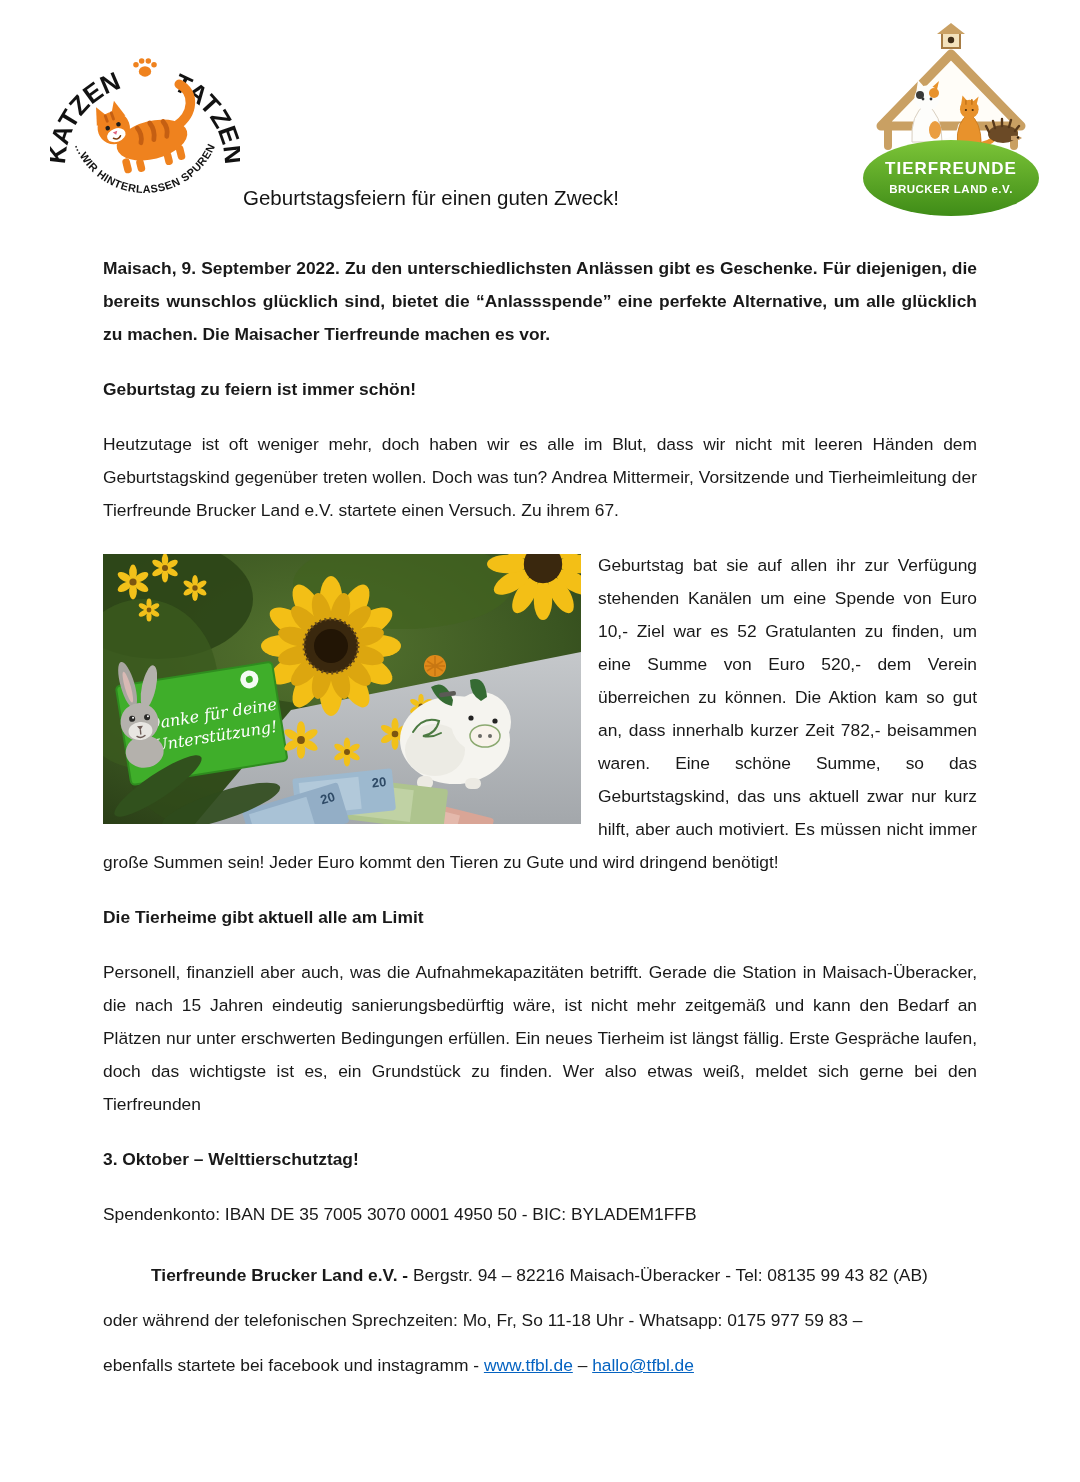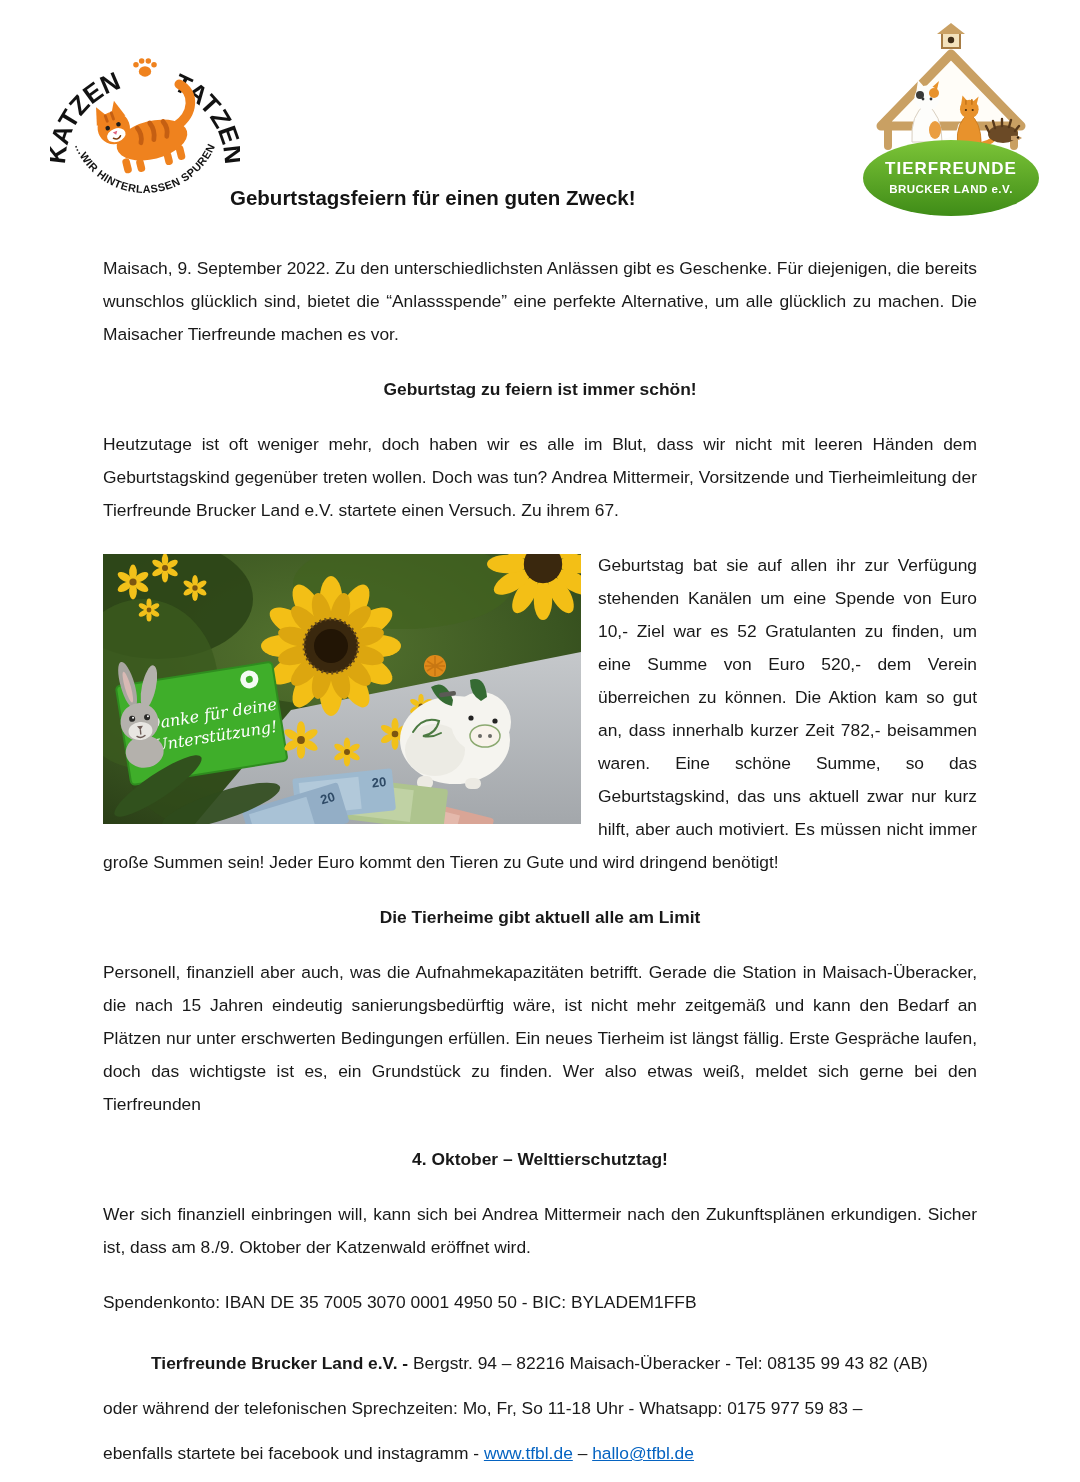--- a/index.html
+++ b/index.html
@@ -7,27 +7,27 @@
   .page {
     position:relative; width:1080px; height:1482px; margin:0 auto;
     background:#ffffff; overflow:hidden; color:#191919;
     font-family:"Liberation Sans","DejaVu Sans",sans-serif;
   }
   .header {position:relative; height:238px;}
   .logo-left  {position:absolute; left:50px;  top:18px;  width:190px; height:198px;}
   .logo-right {position:absolute; left:858px; top:22px;  width:186px; height:198px;text-align:center;}
   .logo-left svg, .logo-right svg {display:block; width:100%; height:100%;}
   .title {
-    position:absolute; left:230px; top:186px; margin:0;
-    font-size:20.5px; font-weight:700; white-space:nowrap; color:#141414;
+    position:absolute; left:243px; top:186px; margin:0;
+    font-size:20.5px; font-weight:400; white-space:nowrap; color:#141414;
   }
   .content {padding:14px 103px 0 103px; font-size:17.4px; line-height:33px;}
   .content p {text-align:justify; margin:0 0 22px 0;}
-  .sec-heading {font-size:17.4px; line-height:33px; font-weight:700; margin:0 0 22px 0; clear:both; text-align:center;}
-  .intro {font-weight:400;}
+  .sec-heading {font-size:17.4px; line-height:33px; font-weight:700; margin:0 0 22px 0; clear:both; text-align:left;}
+  .intro {font-weight:700;}
   .photo-wrap {float:left; width:478px; height:270px; margin:5px 17px 3px 0;}
   .photo-wrap svg {display:block; width:100%; height:100%;}
   .spend {margin-bottom:28px !important; text-align:center;}
   .footer p {margin:0 0 12px 0; text-align:left !important;}
   .bold-run {font-weight:700;margin-left:48px;}
   a.link {color:#0563c1; cursor:pointer;}
   .card-script {font-family:"DejaVu Serif","Liberation Serif",serif; font-style:italic;}
 </style>
 </head>
 <body>
@@ -298,22 +298,21 @@
             <ellipse cx="55" cy="232" rx="52" ry="12" fill="#31511d" transform="rotate(-34 55 232)"></ellipse>
           </g>
         </svg>
       </span>
       <span>Geburtstag bat sie auf allen ihr zur Verfügung stehenden Kanälen um eine Spende von Euro 10,- Ziel war es 52 Gratulanten zu finden, um eine Summe von Euro 520,- dem Verein überreichen zu können. Die Aktion kam so gut an, dass innerhalb kurzer Zeit 782,- beisammen waren. Eine schöne Summe, so das Geburtstagskind, das uns aktuell zwar nur kurz hilft, aber auch motiviert. Es müssen nicht immer große Summen sein! Jeder Euro kommt den Tieren zu Gute und wird dringend benötigt!</span>
     </p>
 
     <h2 class="sec-heading">Die Tierheime gibt aktuell alle am Limit</h2>
     <p>Personell, finanziell aber auch, was die Aufnahmekapazitäten betrifft. Gerade die Station in Maisach-Überacker, die nach 15 Jahren eindeutig sanierungsbedürftig wäre, ist nicht mehr zeitgemäß und kann den Bedarf an Plätzen nur unter erschwerten Bedingungen erfüllen. Ein neues Tierheim ist längst fällig. Erste Gespräche laufen, doch das wichtigste ist es, ein Grundstück zu finden. Wer also etwas weiß, meldet sich gerne bei den Tierfreunden</p>
 
-    <h2 class="sec-heading">4. Oktober – Welttierschutztag!</h2>
-    <p>Wer sich finanziell einbringen will, kann sich bei Andrea Mittermeir nach den Zukunftsplänen erkundigen. Sicher ist, dass am 8./9. Oktober der Katzenwald eröffnet wird.</p>
+    <h2 class="sec-heading">3. Oktober – Welttierschutztag!</h2>
 
     <p class="spend">Spendenkonto: IBAN DE 35 7005 3070 0001 4950 50 - BIC: BYLADEM1FFB</p>
 
     <div class="footer">
       <p><span class="bold-run">Tierfreunde Brucker Land e.V. -</span><span> Bergstr. 94 – 82216 Maisach-Überacker - Tel: 08135 99 43 82 (AB)</span></p>
       <p>oder während der telefonischen Sprechzeiten: Mo, Fr, So 11-18 Uhr - Whatsapp: 0175 977 59 83 –</p>
       <p><span>ebenfalls startete bei facebook und instagramm - </span><a class="link" href="#">www.tfbl.de</a><span> – </span><a class="link" href="#">hallo@tfbl.de</a></p>
     </div>
 
   </main>

